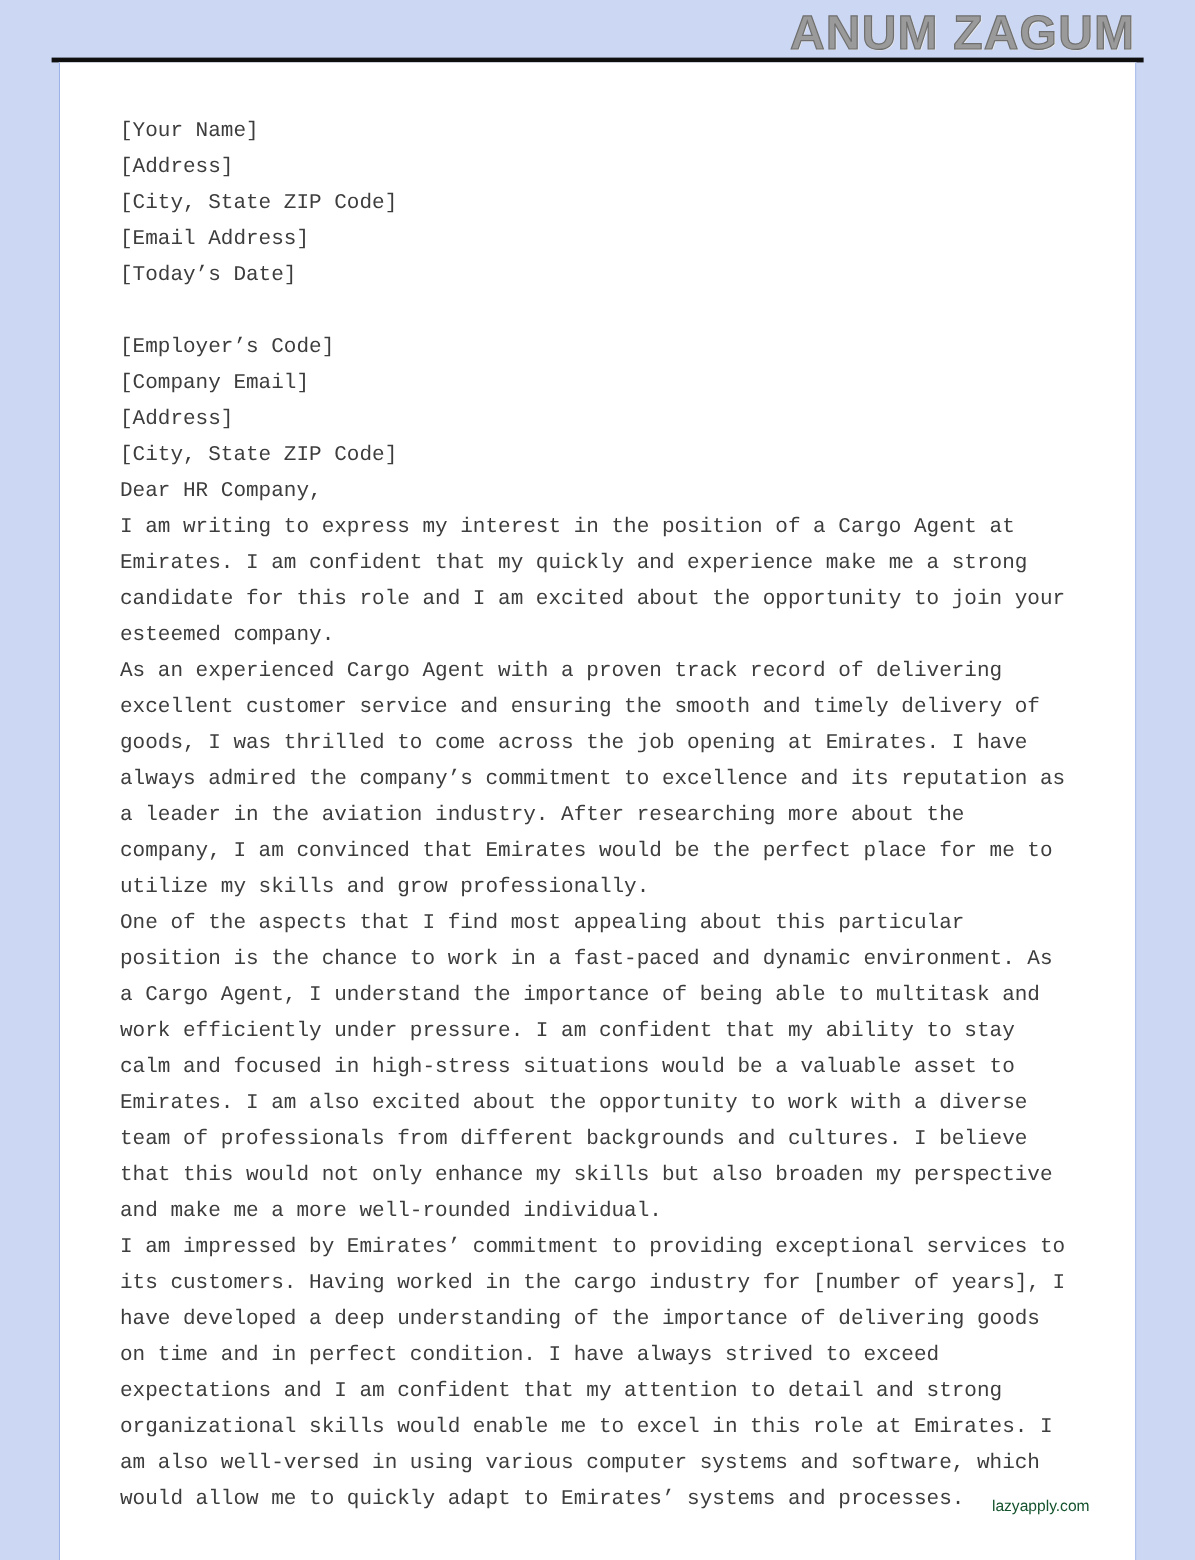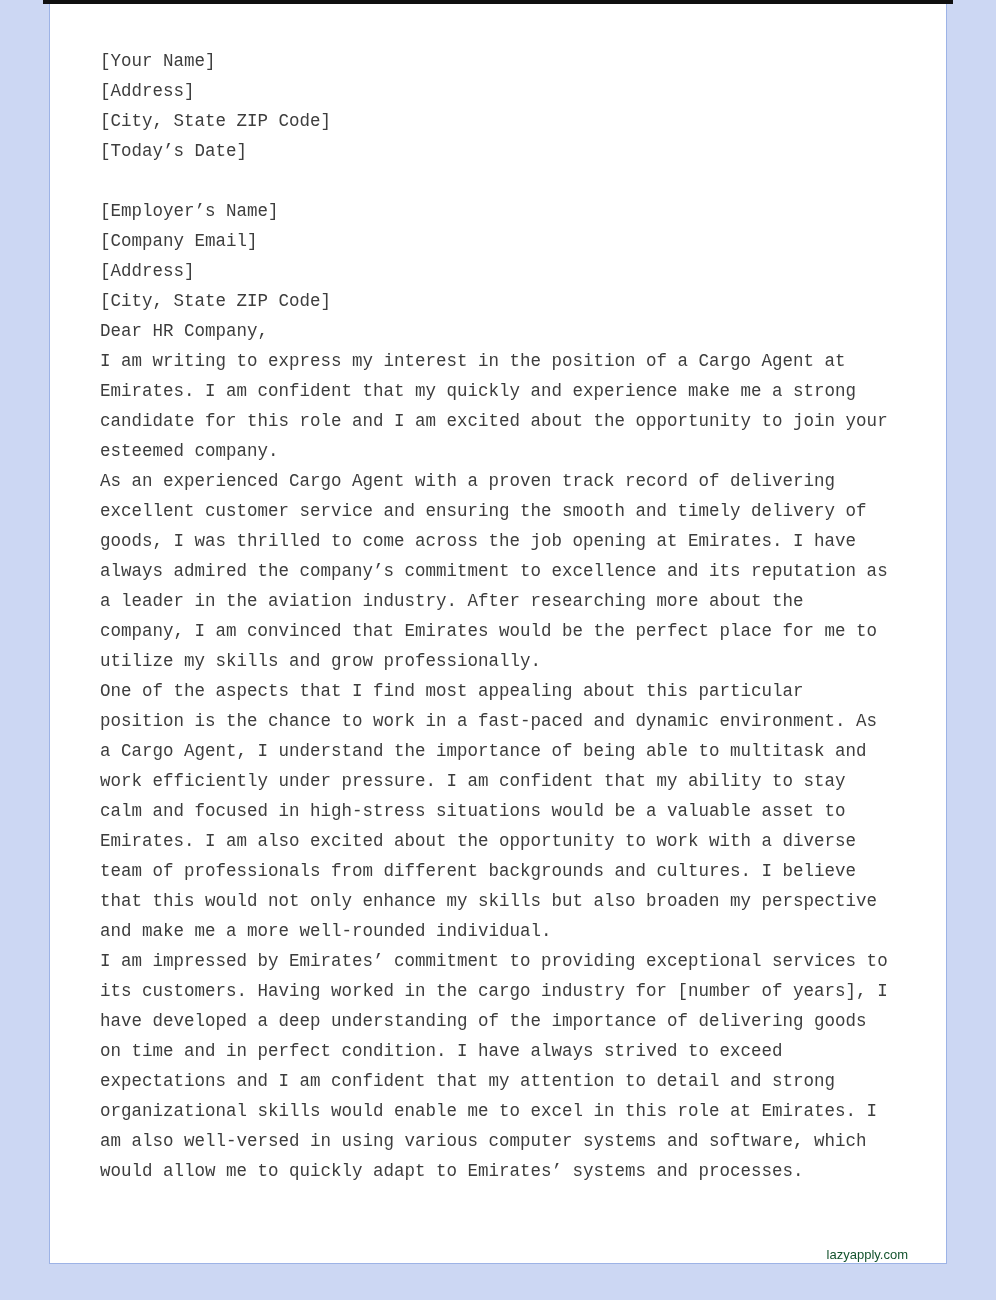--- a/index.html
+++ b/index.html
@@ -76,34 +76,38 @@
     font-size: 13px;
     line-height: 18px;
     color: #14532d;
   }
 </style>
 </head>
 <body>
 
 <div class="page">
 
+  <div class="header">
+    <div class="brand">ANUM ZAGUM</div>
+  </div>
 
   <div class="divider"></div>
 
   <div class="sheet">
 
     <div class="block">
       <p>[Your Name]</p>
       <p>[Address]</p>
       <p>[City, State ZIP Code]</p>
+      <p>[Email Address]</p>
       <p>[Today’s Date]</p>
     </div>
 
     <div class="block">
-      <p>[Employer’s Name]</p>
+      <p>[Employer’s Code]</p>
       <p>[Company Email]</p>
       <p>[Address]</p>
       <p>[City, State ZIP Code]</p>
     </div>
 
     <p class="salutation">Dear HR Company,</p>
 
     <p class="para">I am writing to express my interest in the position of a Cargo Agent at Emirates. I am confident that my quickly and experience make me a strong candidate for this role and I am excited about the opportunity to join your esteemed company.</p>
     <p class="para">As an experienced Cargo Agent with a proven track record of delivering excellent customer service and ensuring the smooth and timely delivery of goods, I was thrilled to come across the job opening at Emirates. I have always admired the company’s commitment to excellence and its reputation as a leader in the aviation industry. After researching more about the company, I am convinced that Emirates would be the perfect place for me to utilize my skills and grow professionally.</p>
     <p class="para">One of the aspects that I find most appealing about this particular position is the chance to work in a fast-paced and dynamic environment. As a Cargo Agent, I understand the importance of being able to multitask and work efficiently under pressure. I am confident that my ability to stay calm and focused in high-stress situations would be a valuable asset to Emirates. I am also excited about the opportunity to work with a diverse team of professionals from different backgrounds and cultures. I believe that this would not only enhance my skills but also broaden my perspective and make me a more well-rounded individual.</p>

